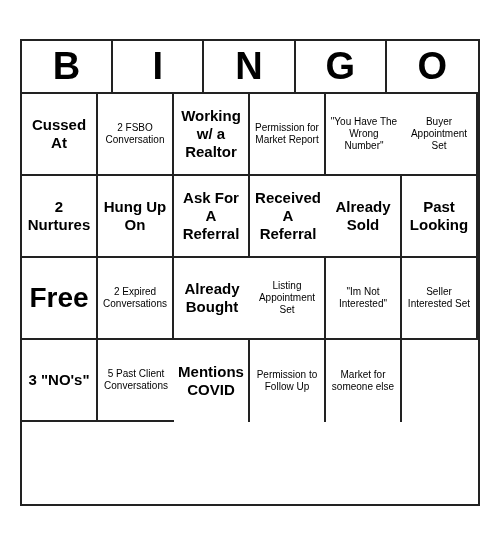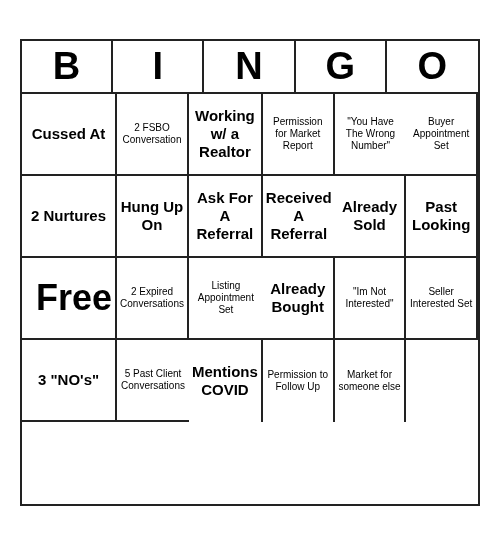--- a/index.html
+++ b/index.html
@@ -55,23 +55,22 @@
     }
     .cell-text {
       font-size: 10px;
       font-weight: normal;
     }
     .cell-text.large {
       font-size: 15px;
       font-weight: bold;
     }
     .cell-text.free {
-      font-size: 36px;
+      font-size: 28px;
       font-weight: bold;
-      margin-left: 11px;
     }
   </style>
 </head>
 <body>
 
 <div class="bingo-card">
   <div class="bingo-header">
   <div class="bingo-letter">B</div>
       <div class="bingo-letter">I</div>
       <div class="bingo-letter">N</div>
@@ -115,24 +114,24 @@
       <div class="bingo-cell">
         <span class="cell-text large">Past Looking</span>
       </div>
       <div class="bingo-cell">
         <span class="cell-text free">Free</span>
       </div>
       <div class="bingo-cell">
         <span class="cell-text">2 Expired Conversations</span>
       </div>
       <div class="bingo-cell">
-        <span class="cell-text">Listing Appointment Set</span>
+        <span class="cell-text large">Already Bought</span>
       </div>
       <div class="bingo-cell">
-        <span class="cell-text large">Already Bought</span>
+        <span class="cell-text">Listing Appointment Set</span>
       </div>
       <div class="bingo-cell">
         <span class="cell-text">"Im Not Interested"</span>
       </div>
       <div class="bingo-cell">
         <span class="cell-text">Seller Interested Set</span>
       </div>
       <div class="bingo-cell">
         <span class="cell-text large">3 "NO's"</span>
       </div>

